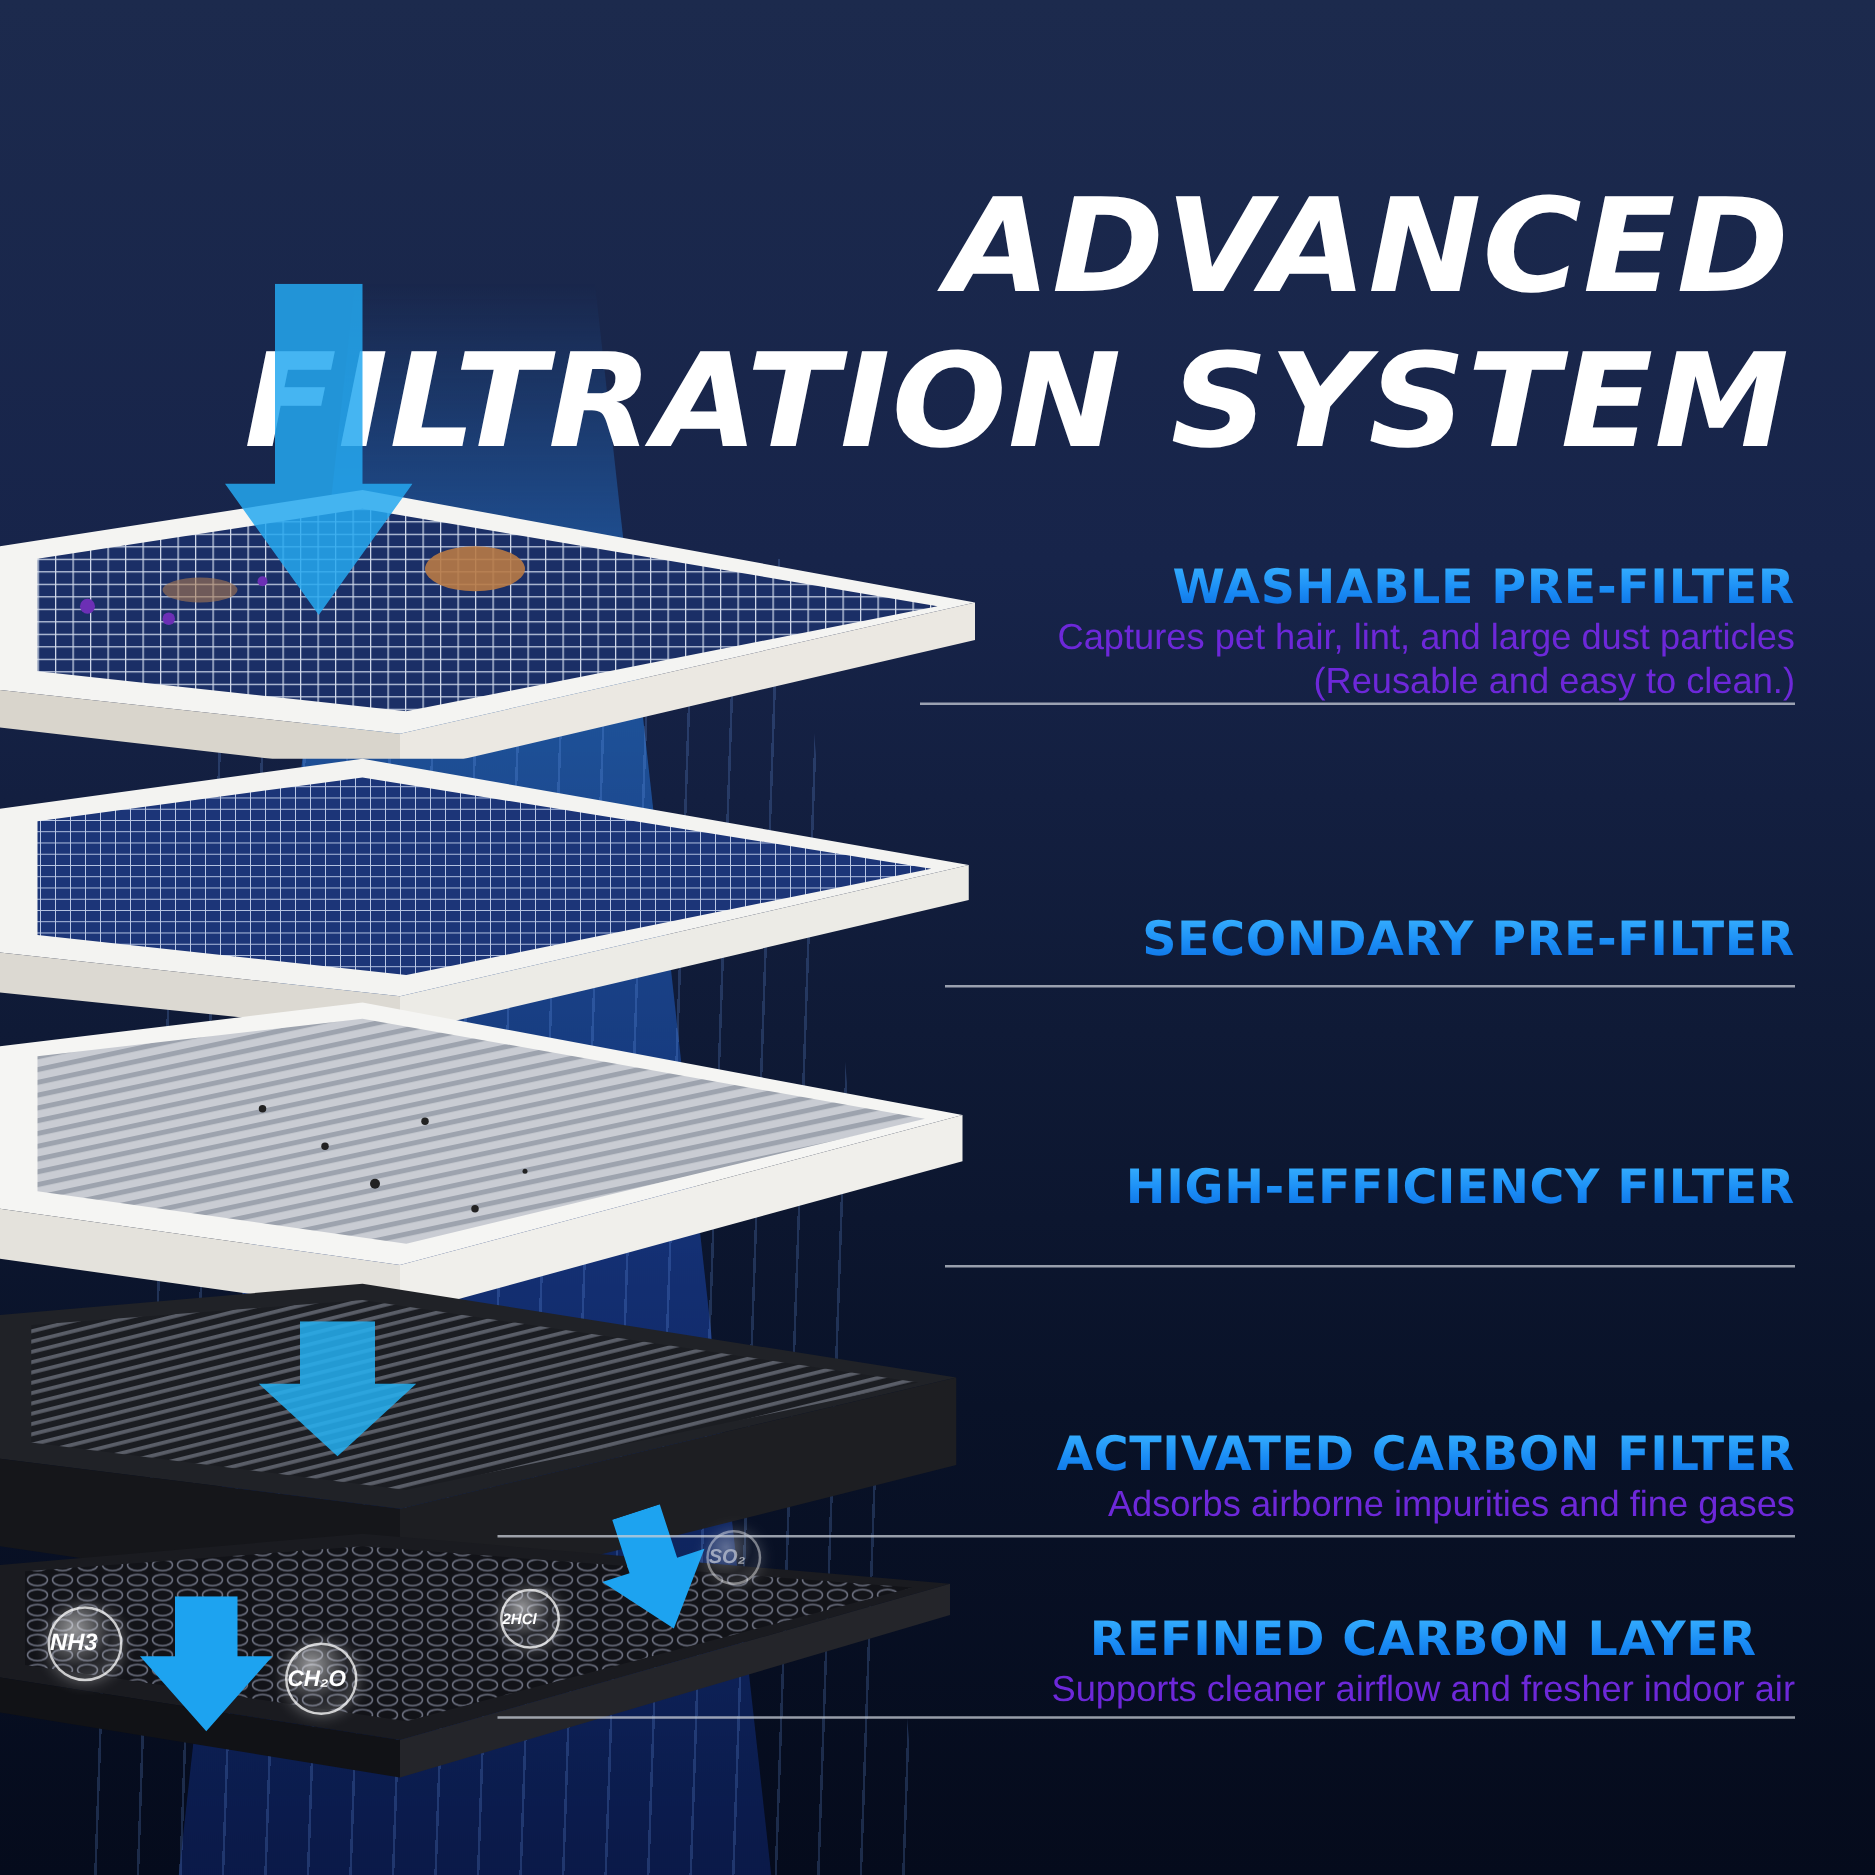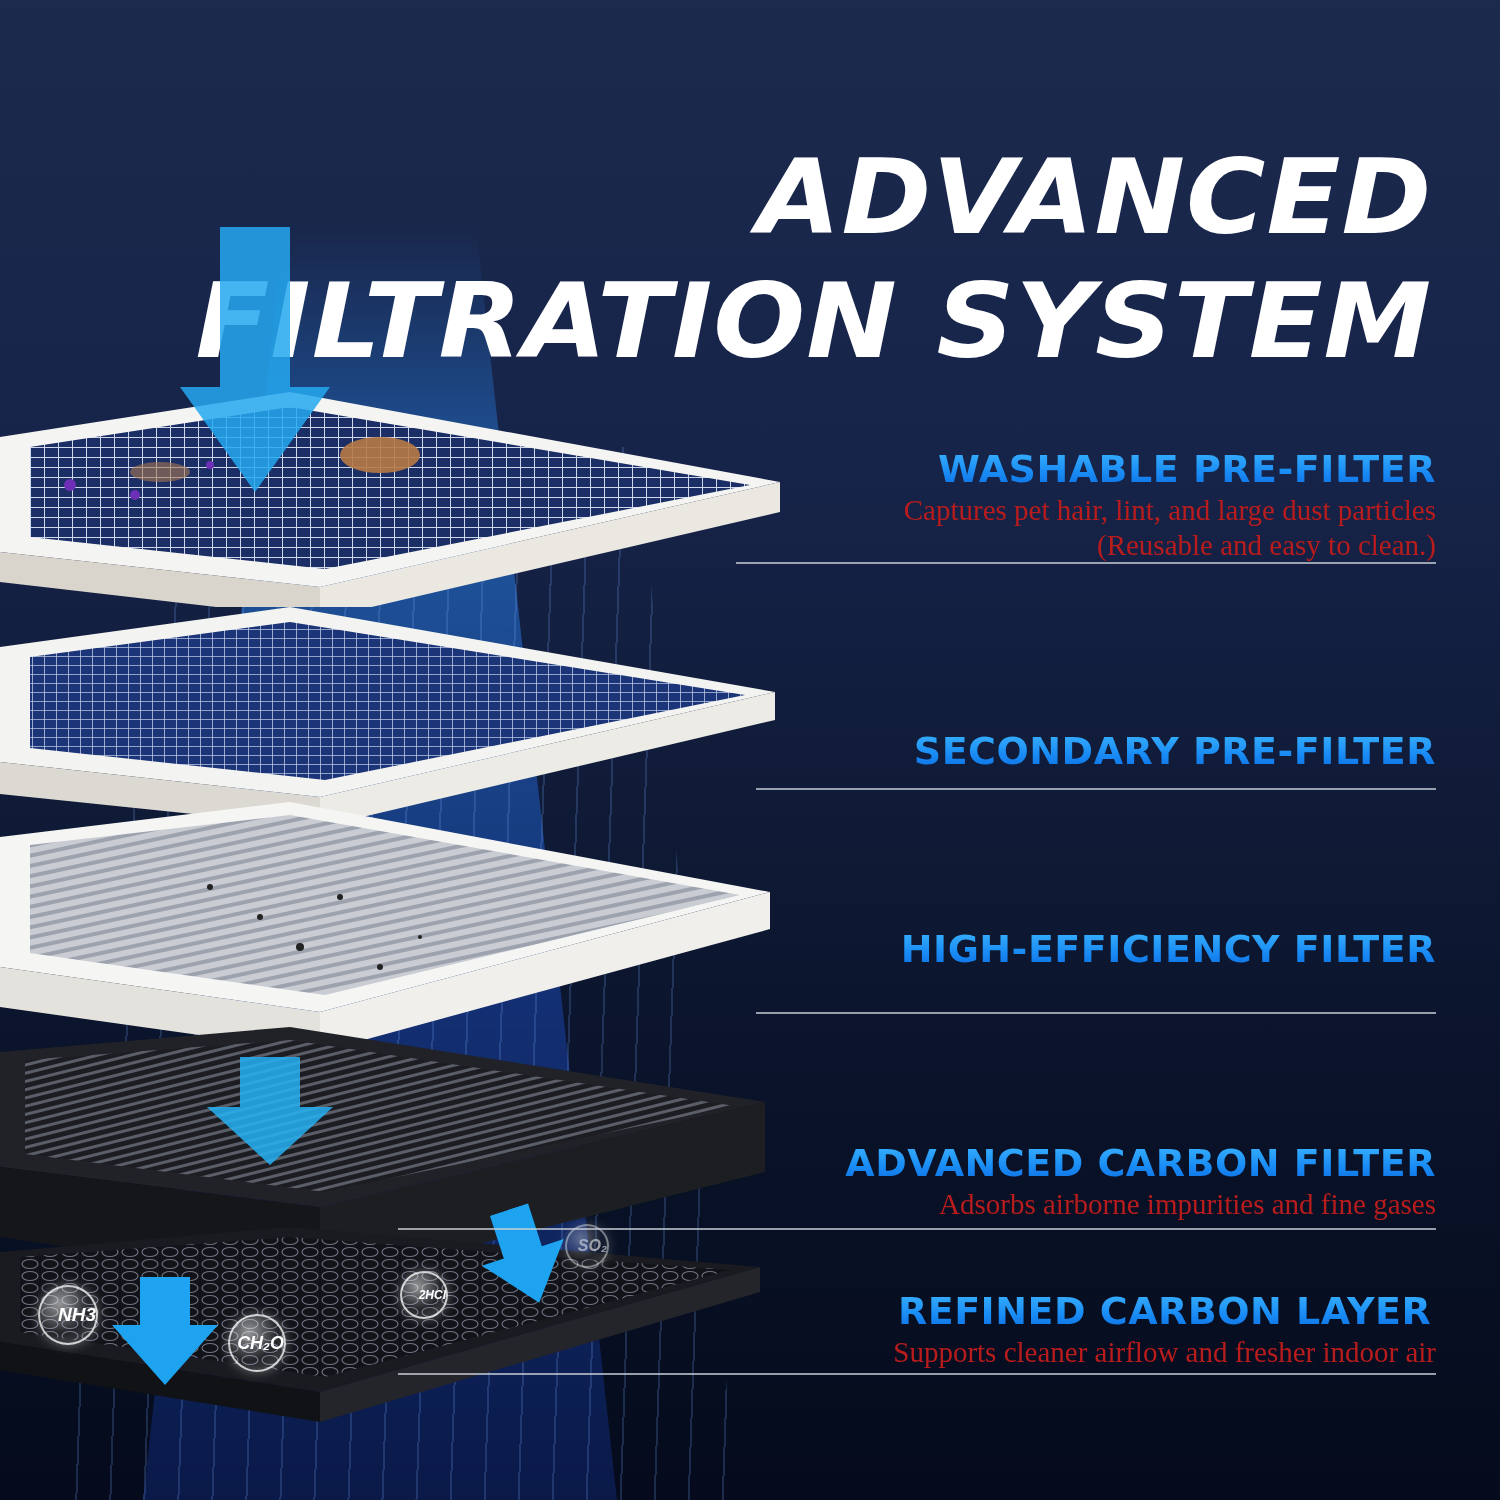--- a/index.html
+++ b/index.html
@@ -38,36 +38,36 @@
   .layer svg { display:block; }
 
   
   .arrow { position:absolute; }
 
   
   .bubble {
     position:absolute; border-radius:50%;
     background: radial-gradient(circle at 35% 30%, rgba(255,255,255,0.55), rgba(255,255,255,0.08) 55%, rgba(255,255,255,0.25) 100%);
     border:2px solid rgba(255,255,255,0.75);
-    color:#ffffff; display:flex; align-items:center; justify-content:flex-end;
+    color:#ffffff; display:flex; align-items:center; justify-content:flex-start;
     font-family:"Liberation Sans", sans-serif; font-style:italic; font-weight:bold;
     box-shadow: 0 0 12px rgba(255,255,255,0.35);
   }
 
   
   .feature { position:absolute; right:64px; text-align:right; }
   .feature .heading {
     font-family:"DejaVu Sans", sans-serif; font-weight:bold; font-size:38px; line-height:1.1;
     background: linear-gradient(180deg, #3ab4ff 0%, #1a8cf5 55%, #0a6be0 100%);
     -webkit-background-clip:text; background-clip:text; color:transparent;
     letter-spacing:0.5px; white-space:nowrap;
   }
   .feature .desc {
-    color:#b91c1c; font-size:29px; line-height:1.2; white-space:nowrap;
-    font-family:Liberation Serif, serif;
+    color:#6d28d9; font-size:29px; line-height:1.2; white-space:nowrap;
+    font-family:Liberation Sans, sans-serif;
   }
   .divider { position:absolute; right:64px; height:2px; background:rgba(200,205,215,0.75); }
 </style>
 </head>
 <body>
 
 <div class="stage">
 
   <div class="beam"></div>
   <div class="streaks"></div>
@@ -207,21 +207,21 @@
     <div class="heading">SECONDARY PRE-FILTER</div>
   </div>
   <div class="divider" style="top:761px; width:680px;"></div>
 
   <div class="feature" style="top:902px;">
     <div class="heading">HIGH-EFFICIENCY FILTER</div>
   </div>
   <div class="divider" style="top:985px; width:680px;"></div>
 
   <div class="feature" style="top:1116px;">
-    <div class="heading">ADVANCED CARBON FILTER</div>
+    <div class="heading">ACTIVATED CARBON FILTER</div>
     <div class="desc" style="margin-top:2px;">Adsorbs airborne impurities and fine gases</div>
   </div>
   <div class="divider" style="top:1201px; width:1038px;"></div>
 
   <div class="feature" style="top:1264px;text-align:center;">
     <div class="heading">REFINED CARBON LAYER</div>
     <div class="desc" style="margin-top:2px;">Supports cleaner airflow and fresher indoor air</div>
   </div>
   <div class="divider" style="top:1346px; width:1038px;"></div>
 

